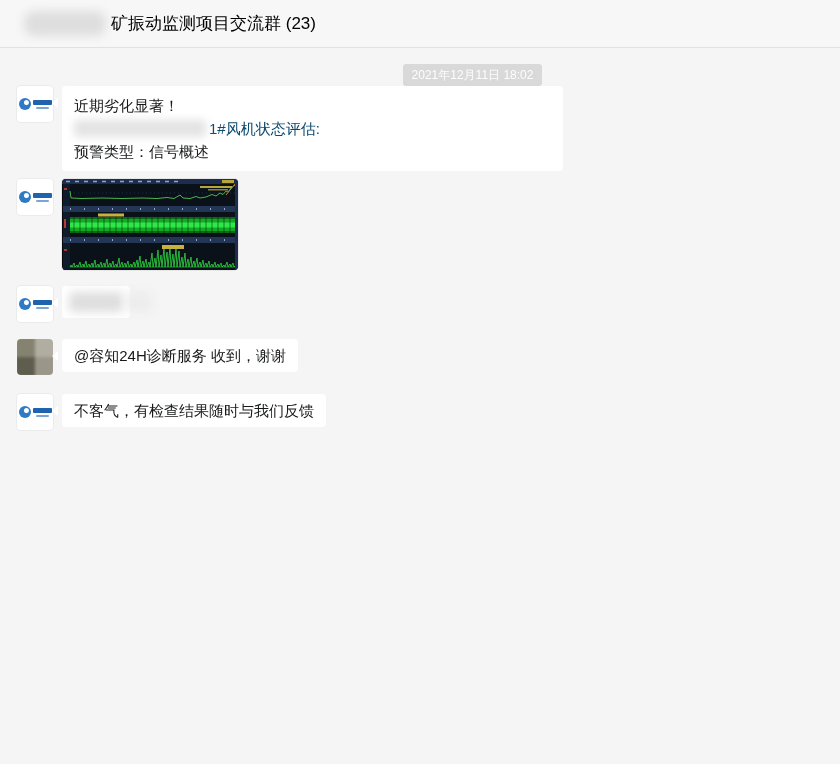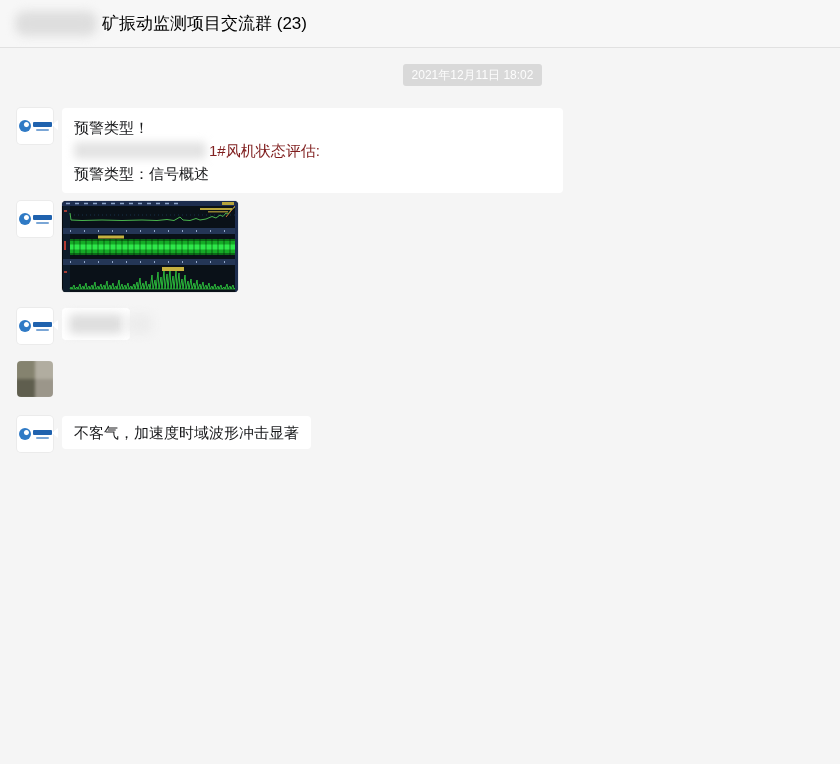--- a/index.html
+++ b/index.html
@@ -2,28 +2,28 @@
 <html><head>
 <meta charset="utf-8">
 <style>
   * { box-sizing: border-box; }
   html,body { margin:0; padding:0; width:840px; height:764px; overflow:hidden;
     background:#f5f5f5; color:#17181a;
     font-family:"Liberation Sans","DejaVu Sans",sans-serif; }
 
   
   .chat-header { height:48px; background:#f7f7f7; border-bottom:1px solid #e1e1e1;
-    display:flex; align-items:center; padding-left:15px; }
+    display:flex; align-items:center; padding-left:24px; }
   .chat-title { font-size:17px; font-weight:400; color:#000; margin:0; white-space:nowrap; }
   .redact { background:#dedede; filter:blur(5px); border-radius:10px; }
   .name-redact { width:82px; height:25px; margin-right:5px; flex:0 0 auto; }
 
   
   .message-area { padding:16px 0 0 17px; position:relative; }
-  .time-badge { width:fit-content; margin:0 auto 22px; transform:translateX(44px);
+  .time-badge { width:fit-content; margin:0 auto 0; transform:translateX(44px);
     background:#d9d9d9; color:#fdfdfd; font-size:12px; line-height:16px;
     padding:3px 9px; border-radius:3px; }
 
   .msg-row { display:flex; align-items:flex-start; }
   .mb8{margin-bottom:8px}.mb16{margin-bottom:16px}.mb17{margin-bottom:17px}.mb19{margin-bottom:19px}
 
   .avatar { width:36px; height:36px; border-radius:4px; flex:0 0 auto; margin-right:9px;
     overflow:hidden; position:relative; }
   .avatar-logo { background:#fff; display:flex; align-items:center; justify-content:center; gap:2px;
     box-shadow:0 0 0 1px rgba(0,0,0,.04); }
@@ -38,21 +38,21 @@
       linear-gradient(90deg,#5f5e4e 50%,#9b968a 50%);
     background-size:100% 50%; background-position:0 0,0 100%; background-repeat:no-repeat; }
 
   .bubble { background:#fff; border-radius:4px; position:relative;
     font-size:15px; line-height:23px; color:#17181a; }
   .bubble::before { content:""; position:absolute; left:-10px; top:12px; width:0; height:0;
     border-style:solid; border-width:5px 6px 5px 0; border-color:transparent #fff transparent transparent; }
   .report-bubble { width:501px; padding:8px 12px; }
   .line-bubble { padding:5px 12px; white-space:nowrap; }
 
-  .report-link { color:#7f1d1d;text-align:right; }
+  .report-link { color:#0c4a6e;text-align:right; }
   .inline-redact { display:inline-block; width:132px; height:17px; background:#e3e3e3;
     border-radius:4px; filter:blur(4px); vertical-align:-3px; margin-right:3px; }
   .report-body { white-space:pre-wrap; }
 
   .image-thumb { width:176px; height:91px; border-radius:4px; overflow:hidden;
     box-shadow:0 0 0 1px rgba(0,0,0,.06); display:block; }
 
   .redacted-bubble { width:68px; height:32px; padding:6px 7px; }
   .bubble-redact { width:54px; height:20px; border-radius:4px; }
   .redact-spill { width:26px; height:20px; background:#ececec; filter:blur(5px);
@@ -72,21 +72,21 @@
 
   <div class="msg-row mb8">
     <div class="avatar avatar-logo">
       <span class="logo-mark"></span>
       <span class="logo-text">
           <i></i>
           <i class="sub"></i>
         </span>
     </div>
     <div class="bubble report-bubble">
-      <div>预警类型！</div>
+      <div>近期劣化显著！</div>
       <div>
         <span class="inline-redact"></span><span class="report-link">1#风机状态评估:</span>
       </div>
       <div>预警类型：信号概述</div>
     </div>
   </div>
 
   <div class="msg-row mb16">
     <div class="avatar avatar-logo">
       <span class="logo-mark"></span>
@@ -175,26 +175,27 @@
     <div class="bubble redacted-bubble">
       <div class="redact bubble-redact"></div>
     </div>
     <div class="redact-spill"></div>
   </div>
 
   <div class="msg-row mb19">
     <div class="avatar avatar-photo">
       <div class="quad"></div>
     </div>
+    <div class="bubble line-bubble">@容知24H诊断服务 收到，谢谢</div>
   </div>
 
   <div class="msg-row mb16">
     <div class="avatar avatar-logo">
       <span class="logo-mark"></span>
       <span class="logo-text">
           <i></i>
           <i class="sub"></i>
         </span>
     </div>
-    <div class="bubble line-bubble">不客气，加速度时域波形冲击显著</div>
+    <div class="bubble line-bubble">不客气，有检查结果随时与我们反馈</div>
   </div>
 
 </main>
 
 </body></html>

